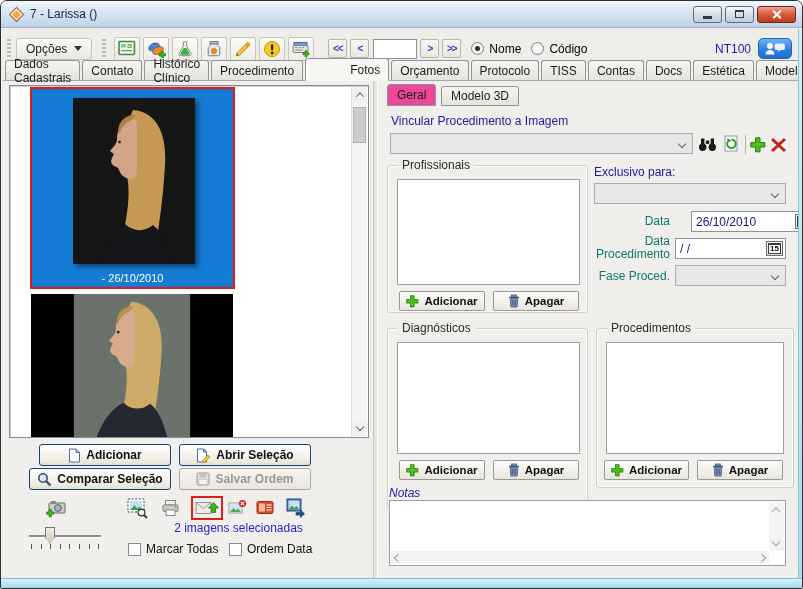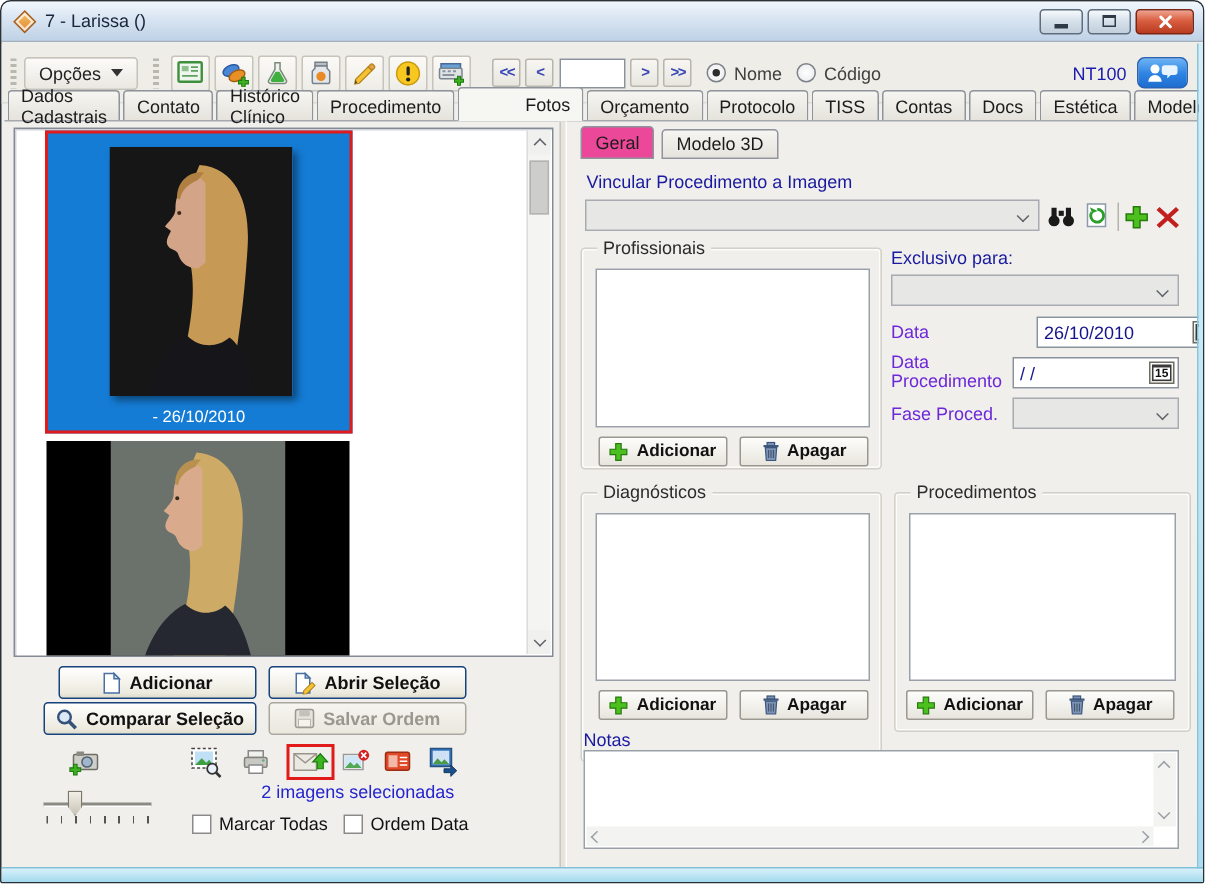--- a/index.html
+++ b/index.html
@@ -23,21 +23,21 @@
   .toolbar{position:absolute;left:0;top:28px;right:0;height:40px;background:#eeede8;border-bottom:1px solid #dddbd3;display:flex;align-items:center;padding:0 6px;}
   .grip{width:4px;height:20px;margin-right:5px;background:repeating-linear-gradient(#b9b7ae 0 2px,transparent 2px 4px);}
   .opt-btn{height:22px;display:flex;align-items:center;gap:7px;padding:0 9px;background:linear-gradient(#fcfbf9,#e9e7e0);border:1px solid #c4c2b9;border-radius:3px;font-size:12px;color:#222;}
   .tri-dn{width:0;height:0;border-left:4px solid transparent;border-right:4px solid transparent;border-top:5px solid #333;}
   .icon-btn{width:26px;height:24px;margin-left:3px;border:1px solid #c6c4bb;border-radius:2px;background:linear-gradient(#fbfaf7,#edece6);display:flex;align-items:center;justify-content:center;padding:0;}
   .nav-btn{width:19px;height:19px;margin-left:3px;border:1px solid #b7b5ac;border-radius:2px;background:linear-gradient(#f7f6f2,#e8e6df);color:#3646b6;font-weight:bold;font-size:10px;display:flex;align-items:center;justify-content:center;letter-spacing:-1px;padding:0;}
   .nav-input{width:44px;height:20px;margin-left:4px;border:1px solid #8a929c;background:#fff;font-size:12px;padding:0 3px;}
   .radio-row{display:flex;align-items:center;gap:5px;margin-left:10px;}
   .radio{width:13px;height:13px;border-radius:50%;border:1px solid #7c828a;background:radial-gradient(#fff,#e9e9e9);position:relative;}
   .radio.checked:after{content:"";position:absolute;left:3px;top:3px;width:5px;height:5px;border-radius:50%;background:#2c2c2c;}
-  .rlabel{font-size:12px;color:#404040;}
+  .rlabel{font-size:12px;color:#000000;}
   .nt-badge{margin-left:auto;font-size:12px;color:#1b1bb0;}
   .chat-btn{width:34px;height:21px;margin:0 4px 0 7px;border:1px solid #2b63b4;border-radius:5px;background:linear-gradient(#6db4f5,#2d82e2 55%,#1e6ed0);display:flex;align-items:center;justify-content:center;padding:0;}
 
   
   .tabstrip{position:absolute;left:2px;top:57px;right:4px;height:23px;display:flex;align-items:flex-end;border-bottom:1px solid #a5a8ad;}
   .tab{position:relative;top:0;height:20px;padding:0 8px;margin-left:2px;display:flex;align-items:center;font-size:12px;color:#1c1c1c;background:linear-gradient(#f6f5f1,#e5e3dc);border:1px solid #8f939b;border-bottom:none;border-radius:3px 3px 0 0;}
   .tab.active{height:23px;background:#f6f6f3;z-index:2;margin-bottom:-1px;border-bottom:1px solid #f6f6f3;padding-left:44px;}
   .edge-right{position:absolute;right:0;top:28px;bottom:0;width:4px;background:linear-gradient(#d3eef9,#a9ddf1);border-left:1px solid #85c4dd;}
   .edge-bottom{position:absolute;left:0;right:0;bottom:0;height:10px;background:linear-gradient(#d8f1fa,#a3daee);border-top:1px solid #7fc0d9;}
 
@@ -75,21 +75,21 @@
   .subtab{position:absolute;height:20px;padding:0 9px;display:flex;align-items:center;font-size:12px;color:#1c1c1c;background:linear-gradient(#f6f5f1,#e5e3dc);border:1px solid #8f939b;border-radius:3px 3px 0 0;}
   .subtab.active{height:22px;background:#ec4899;z-index:2;}
   .navy{color:#1a1aa0;font-size:12px;}
   .combo{position:absolute;height:21px;background:#e7e7e5;border:1px solid #a8acb2;display:flex;align-items:center;justify-content:flex-end;padding-right:7px;}
   .group{position:absolute;border:1px solid #d2d0c8;border-radius:3px;box-shadow:inset 0 0 0 1px #fcfcfa;}
   .group>.legend{position:absolute;top:-8px;left:10px;background:#f0efeb;padding:0 4px;font-size:12px;color:#2b2b2b;}
   .listbox{position:absolute;background:#fff;border:1px solid #9aa0a8;}
   .field{position:absolute;height:21px;background:#fff;border:1px solid #8a929c;font-size:12px;color:#14148c;display:flex;align-items:center;padding:0 4px;}
   .cal-btn{position:absolute;right:2px;top:2px;width:17px;height:15px;background:linear-gradient(#fdfdfb,#e3e1da);border:1px solid #6e6c64;display:flex;align-items:center;justify-content:center;padding:0;}
   .cal-face{font-size:8px;font-weight:bold;color:#101010;border:1px solid #3a3a3a;border-top:2.5px solid #3a3a3a;background:#fff;padding:0 1.5px;line-height:8px;}
-  .rlab{position:absolute;font-size:12px;color:#6d28d9;line-height:13px;}
+  .rlab{position:absolute;text-align:right;font-size:12px;color:#0f766e;line-height:13px;}
   .notas{position:absolute;left:388px;top:499px;width:397px;height:66px;background:#fff;border:1px solid #9aa0a8;}
   .nv{position:absolute;right:1px;top:1px;width:15px;bottom:14px;background:#f3f3f1;}
   .nh{position:absolute;left:1px;right:16px;bottom:1px;height:13px;background:#f3f3f1;display:flex;align-items:center;justify-content:space-between;padding:0 4px;}
 </style>
 </head>
 <body>
 
 <div class="win">
 
   <div class="titlebar">
@@ -464,21 +464,21 @@
       <svg width="12" height="14">
           <rect x="3.4" y="1" width="5" height="2.2" fill="#7b93b5" stroke="#3c567c" stroke-width=".8"></rect>
           <path d="M1 3.4 h10" stroke="#3c567c" stroke-width="1.4"></path>
           <path d="M2.2 4.4 h7.6 l-.7 8.6 H2.9 z" fill="#7b93b5" stroke="#3c567c" stroke-width=".8"></path>
           <path d="M4.4 6 v5.4 M6 6 v5.4 M7.6 6 v5.4" stroke="#40506a" stroke-width=".7"></path>
         </svg>
       <span>Apagar</span>
     </button>
   </div>
 
-  <div class="navy" style="position:absolute;left:388px;top:485px;">Notas</div>
+  <div class="navy" style="position:absolute;left:388px;top:485px;font-style:italic;">Notas</div>
   <div class="notas">
     <span style="position:absolute;left:4px;top:3px;font-size:12px;color:#222;"></span>
     <div class="nv">
       <span class="chv up" style="position:absolute;left:4px;top:5px;border-color:#9aa0a6;"></span>
       <span class="chv down" style="position:absolute;left:4px;bottom:6px;border-color:#9aa0a6;"></span>
     </div>
     <div class="nh">
       <span class="chv left" style="border-color:#9aa0a6;"></span>
       <span class="chv right" style="border-color:#9aa0a6;"></span>
     </div>

